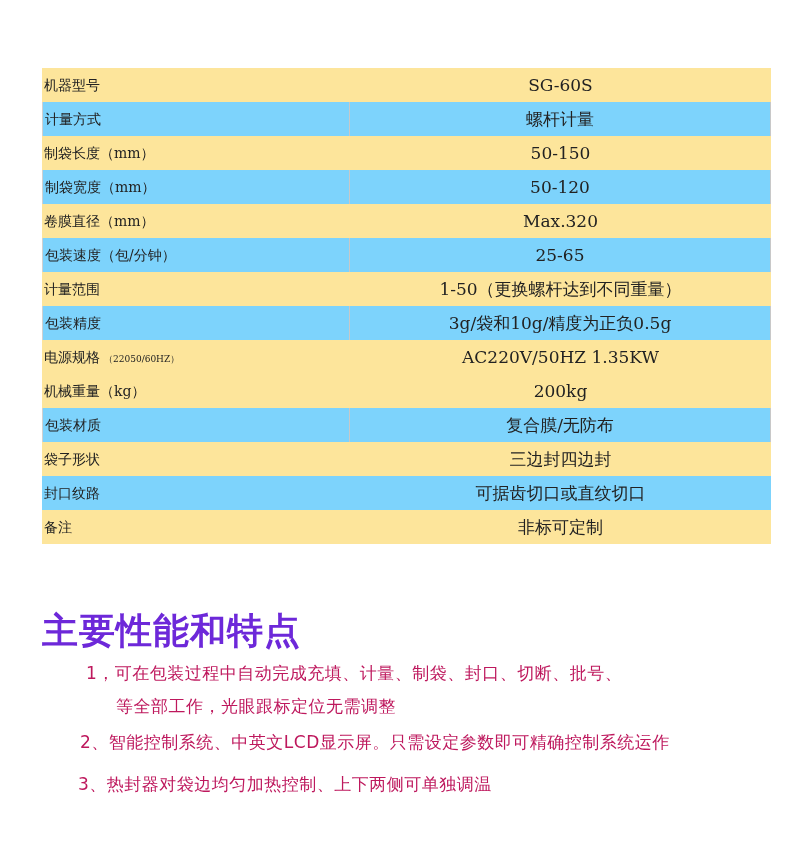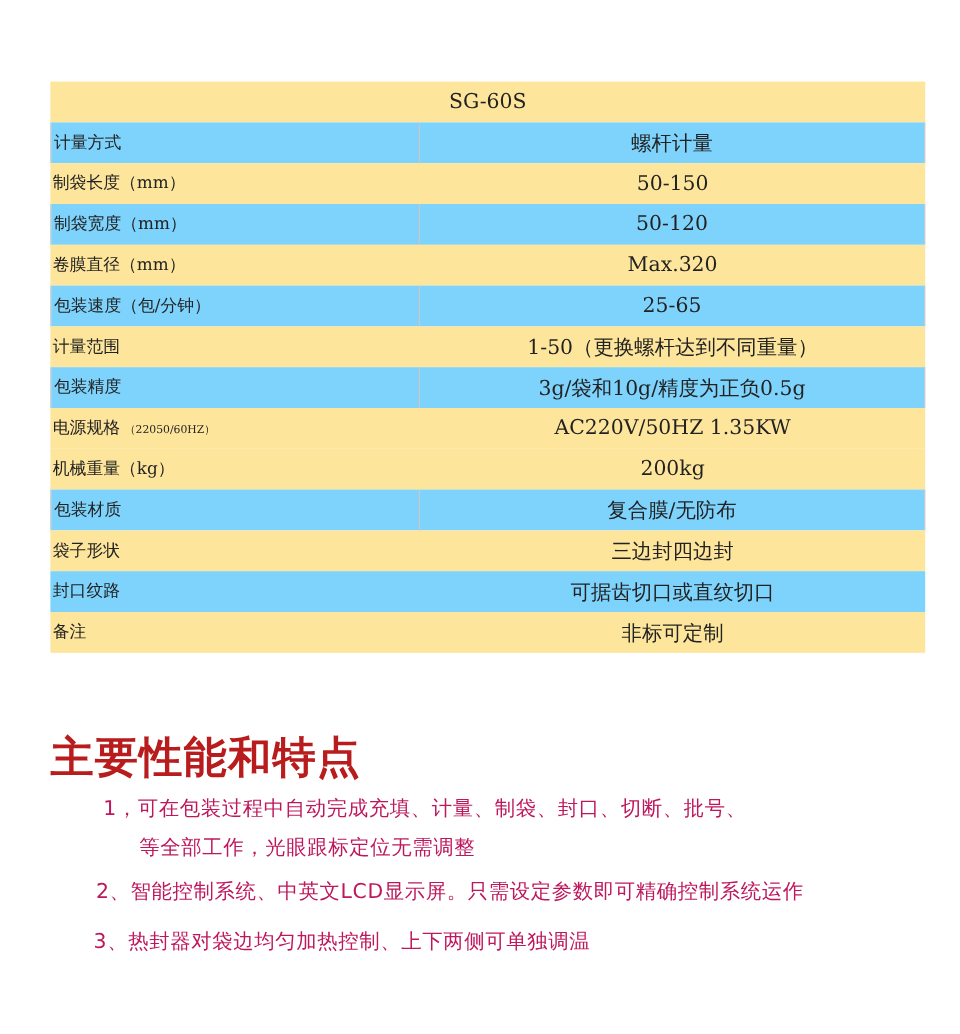--- a/index.html
+++ b/index.html
@@ -9,29 +9,30 @@
     .row { display:flex; height:34px; align-items:center; }
     .row.odd { background:#fde59b; }
     .row.even { background:#7dd3fc; }
     .cell-label { width:308px; padding-left:2px; font-size:14px; white-space:nowrap;
                   height:34px; line-height:34px; box-sizing:border-box; }
     .row.even.bordered .cell-label { border-left:1px solid #d0d0d0; border-right:1px solid #c8c8c8; }
     .row.even.bordered { border-right:1px solid #c8c8c8; }
     .cell-value { flex:1; text-align:center; font-size:17px; white-space:nowrap; }
     .label-note { font-size:9px; margin-left:4px; }
     .section-title { position:absolute; left:42px; top:607px; font-size:36px; font-weight:bold;
-                     color:#b91c1c; letter-spacing:1px; font-family:"DejaVu Serif", serif; }
+                     color:#6d28d9; letter-spacing:1px; font-family:"DejaVu Serif", serif; }
     .feature { position:absolute; font-family:"DejaVu Sans", "Liberation Sans", sans-serif;
                font-size:17px; color:#be185d; white-space:nowrap; letter-spacing:0.5px; }
   </style>
 </head>
 <body>
 
 <div class="spec-table">
   <div class="row odd">
+    <div class="cell-label">机器型号</div>
     <div class="cell-value">SG-60S</div>
   </div>
   <div class="row even bordered">
     <div class="cell-label">计量方式</div>
     <div class="cell-value">螺杆计量</div>
   </div>
   <div class="row odd">
     <div class="cell-label">制袋长度（mm）</div>
     <div class="cell-value">50-150</div>
   </div>

